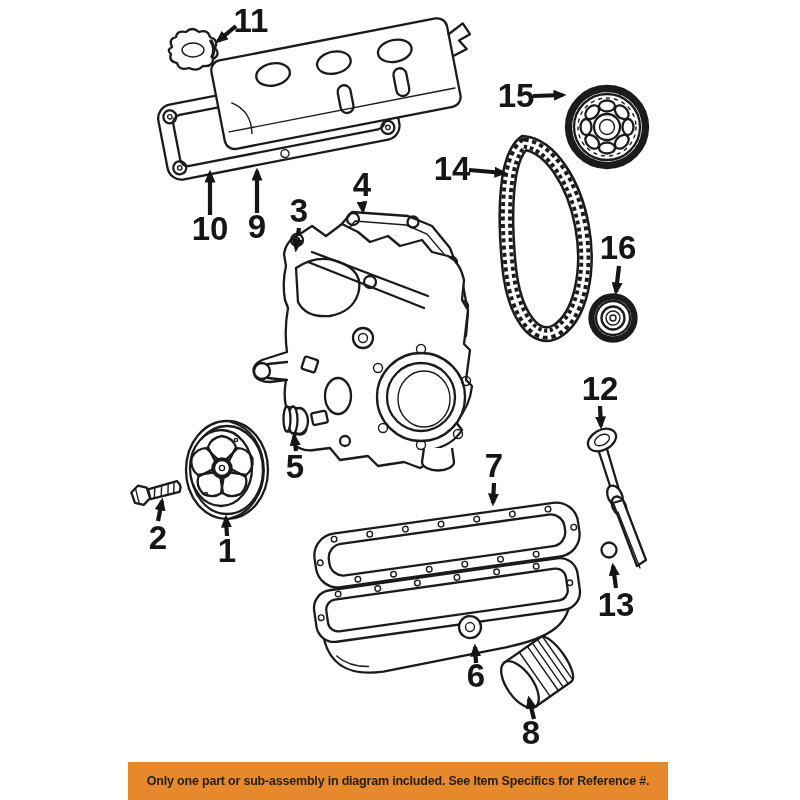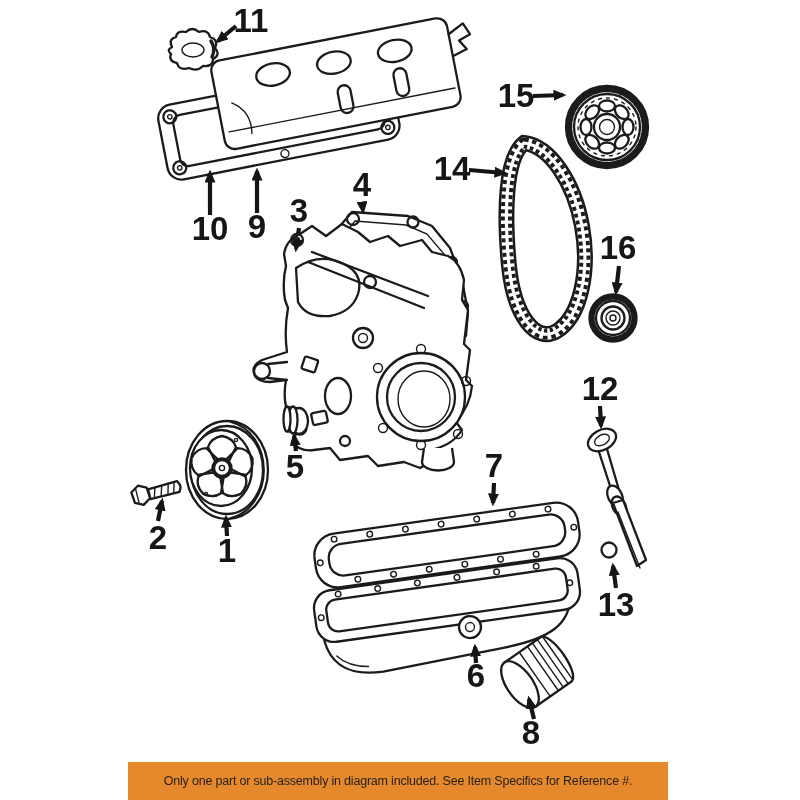--- a/index.html
+++ b/index.html
@@ -20,21 +20,21 @@
   .chain-split { fill:none; stroke:#ffffff; stroke-width:3.2; }
   .arrow { fill:none; stroke:#151515; stroke-width:4.2; marker-end:url(#ah); }
   .dashl { stroke-dasharray:6 4.5; }
   .num { font-family:"Liberation Sans", sans-serif; font-size:33px; font-weight:700;
          fill:#161616; text-anchor:middle; }
 
   
   .banner { position:absolute; left:128px; top:762px; width:540px; height:38px;
             display:flex; flex-direction:column; align-items:center; justify-content:center;
             gap:0px; }
-  .banner div { font-size:12.5px; font-weight:400; line-height:16px; letter-spacing:-0.2px;
+  .banner div { font-size:12.5px; font-weight:700; line-height:16px; letter-spacing:-0.2px;
                 white-space:nowrap; }
 </style>
 </head>
 <body>
 
 <div class="stage">
   <svg width="800" height="800" viewBox="0 0 800 800">
     <defs>
       <marker id="ah" viewBox="0 0 13 11" markerWidth="13" markerHeight="11" refX="9.5" refY="5.5" orient="auto" markerUnits="userSpaceOnUse">
         <path d="M0,0 L13,5.5 L0,11 Z" fill="#151515"></path>

